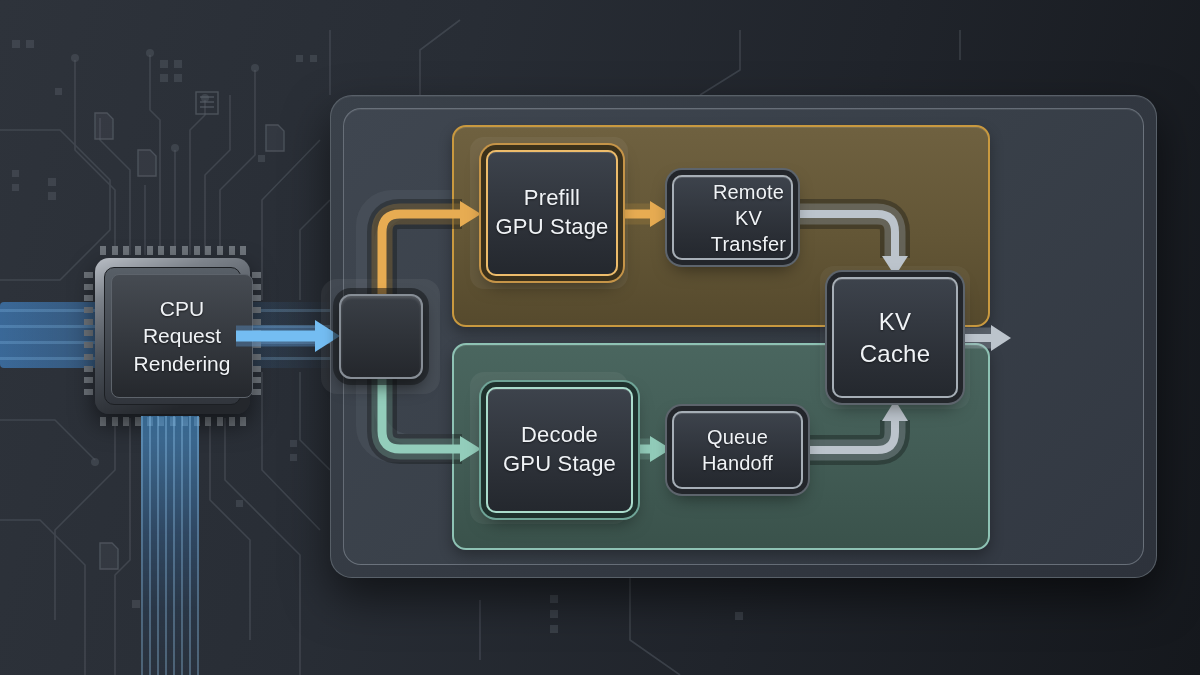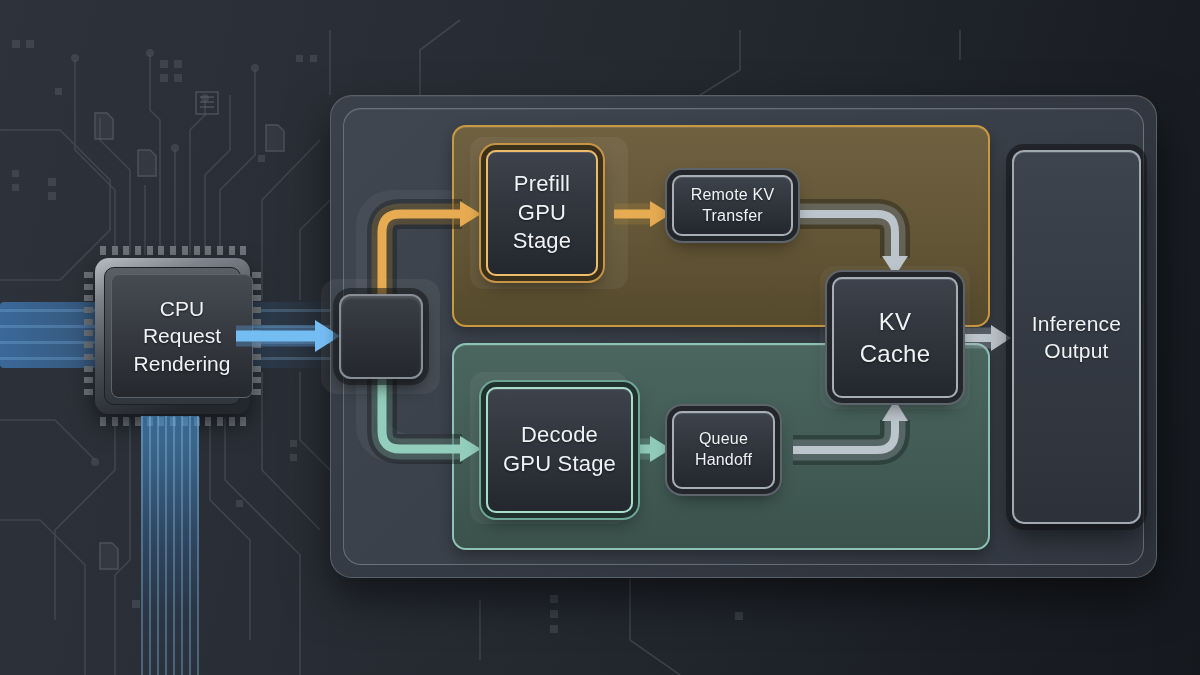--- a/index.html
+++ b/index.html
@@ -114,35 +114,35 @@
 
   
   .node{
     z-index:8;box-sizing:border-box;display:flex;align-items:center;justify-content:center;
     text-align:center;white-space:pre-line;letter-spacing:.2px;
     background:linear-gradient(180deg,#3d434c 0%,#2b2f36 70%,#24282e 100%);
     border-radius:10px;color:#f0f3f6;
     text-shadow:0 1px 2px rgba(0,0,0,.5);
   }
   .node-prefill{
-    left:486px;top:150px;width:112px;height:126px;font-size:22px;line-height:1.3;
+    left:486px;top:150px;width:132px;height:126px;font-size:22px;line-height:1.3;
     border:2px solid #edbc6b;
     box-shadow:0 0 0 5px rgba(43,38,22,.9),0 0 0 7px #c59448,0 8px 18px rgba(0,0,0,.5),inset 0 1px 0 rgba(255,255,255,.12);
   }
   .node-decode{
     left:486px;top:387px;width:147px;height:126px;font-size:22px;line-height:1.3;
     border:2px solid #aadccc;
     box-shadow:0 0 0 5px rgba(22,38,34,.9),0 0 0 7px #6fa497,0 8px 18px rgba(0,0,0,.5),inset 0 1px 0 rgba(255,255,255,.12);
   }
   .metal{
     border:2px solid #a6aeb6;
     box-shadow:0 0 0 5px #23262b,0 0 0 7px #5d646c,0 8px 18px rgba(0,0,0,.5),inset 0 1px 0 rgba(255,255,255,.14);
   }
-  .node-remote{left:672px;top:175px;width:121px;height:61px;font-size:16px;line-height:1.3;}
-  .node-queue{left:672px;top:411px;width:103px;height:78px;font-size:16px;line-height:1.3;}
+  .node-remote{left:672px;top:175px;width:121px;height:85px;font-size:20px;line-height:1.3;padding-left:32px;}
+  .node-queue{left:672px;top:411px;width:131px;height:78px;font-size:20px;line-height:1.3;}
   .node-kv{left:832px;top:277px;width:126px;height:121px;font-size:24px;line-height:1.3;}
   .node-router{
     left:339px;top:294px;width:84px;height:85px;border-radius:12px;
     border:2.5px solid #8archive;border:2.5px solid #878e96;
     box-shadow:0 0 0 6px rgba(15,17,20,.5),0 8px 16px rgba(0,0,0,.5),inset 0 2px 3px rgba(255,255,255,.15);
     background:linear-gradient(180deg,#3a3f46 0%,#24272c 100%);
   }
   .node-inference{
     left:1012px;top:150px;width:129px;height:374px;font-size:21px;line-height:1.3;border-radius:12px;
     background:linear-gradient(180deg,#3d444d 0%,#333942 55%,#2d323a 100%);
@@ -332,18 +332,14 @@
   <div class="abs node metal node-queue">
     <div>Queue
 Handoff</div>
   </div>
 
   <div class="abs node metal node-kv">
     <div>KV
 Cache</div>
   </div>
 
-  <div class="abs node node-inference">
-    <div>Inference
-Output</div>
-  </div>
 
 </div>
 
 </body></html>

